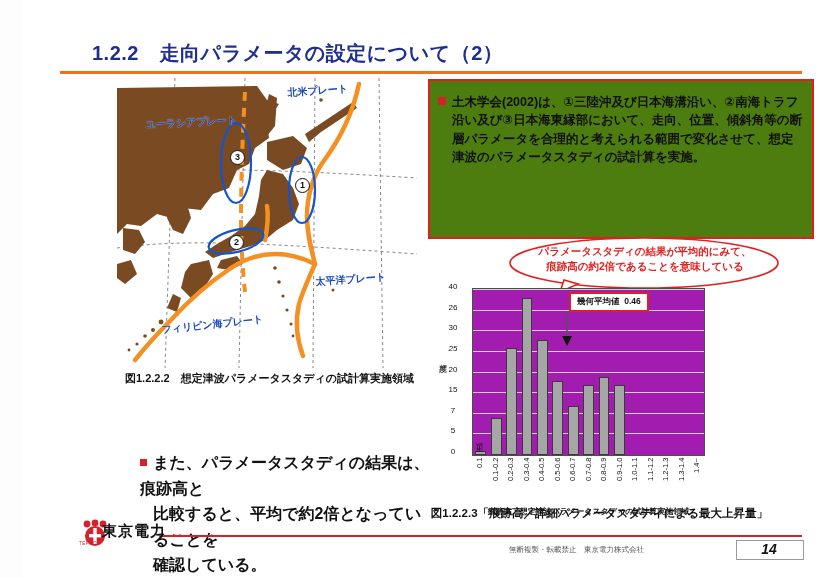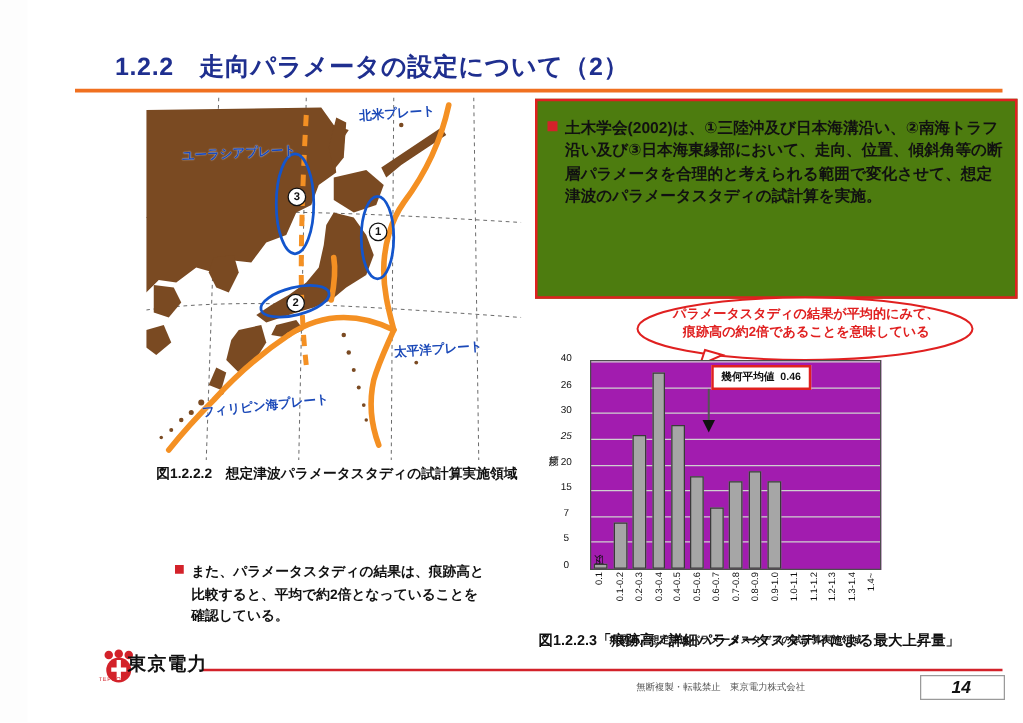--- a/index.html
+++ b/index.html
@@ -47,21 +47,21 @@
   .num2{left:112px;top:157px;}
 
   .fig-caption-map{
     position:absolute;left:88px;top:371px;
     font-size:11px;font-weight:bold;color:#111;white-space:nowrap;padding-left:15px;
   }
 
   
   .bl-bullet{
     position:absolute;left:118px;top:450px;width:290px;
-    font-size:11px;line-height:1.6;color:#111;font-weight:bold;
+    font-size:16px;line-height:1.6;color:#111;font-weight:bold;
   }
   .bl-bullet .sq{
     display:inline-block;width:7px;height:7px;background:#d3222a;
     margin-right:6px;vertical-align:2px;
   }
   .bl-bullet p{margin:0;text-indent:0;}
   .bl-bullet p.ind{padding-left:13px;}
 
   
   .redbox{

